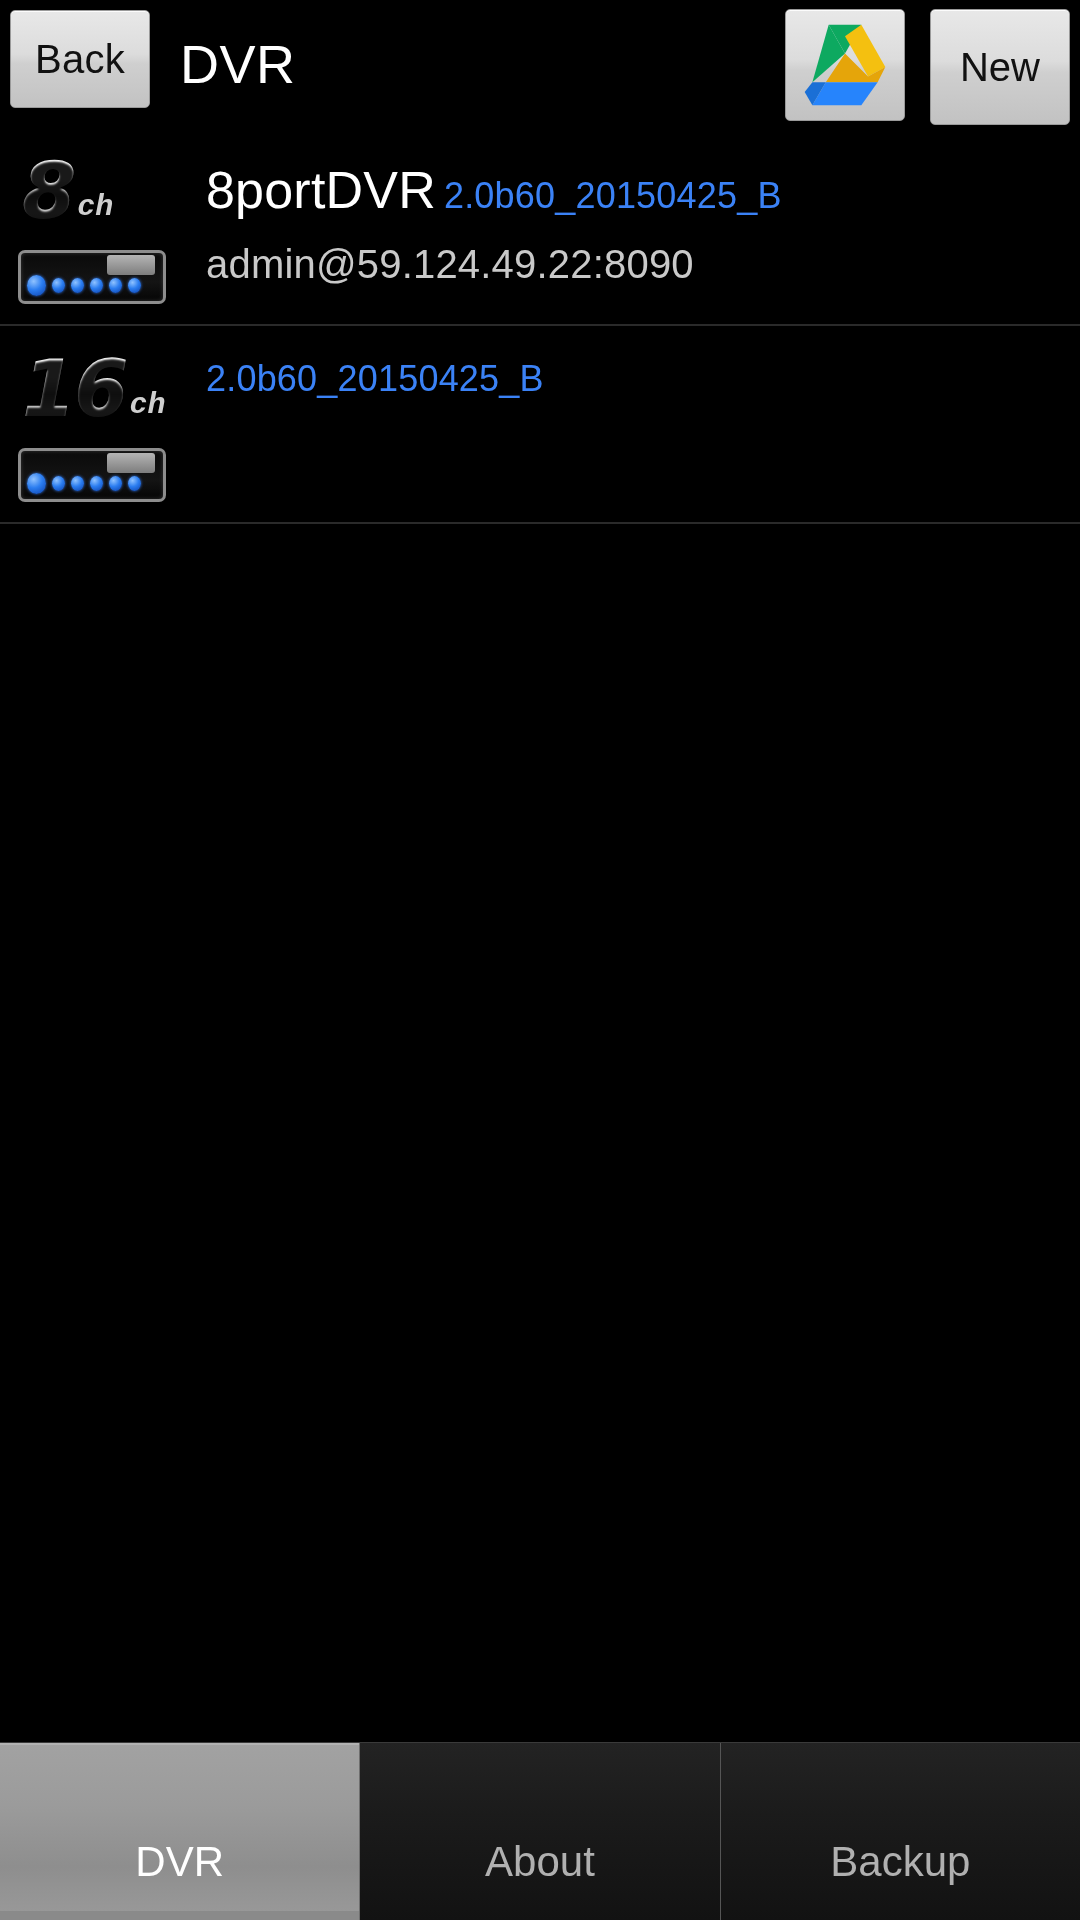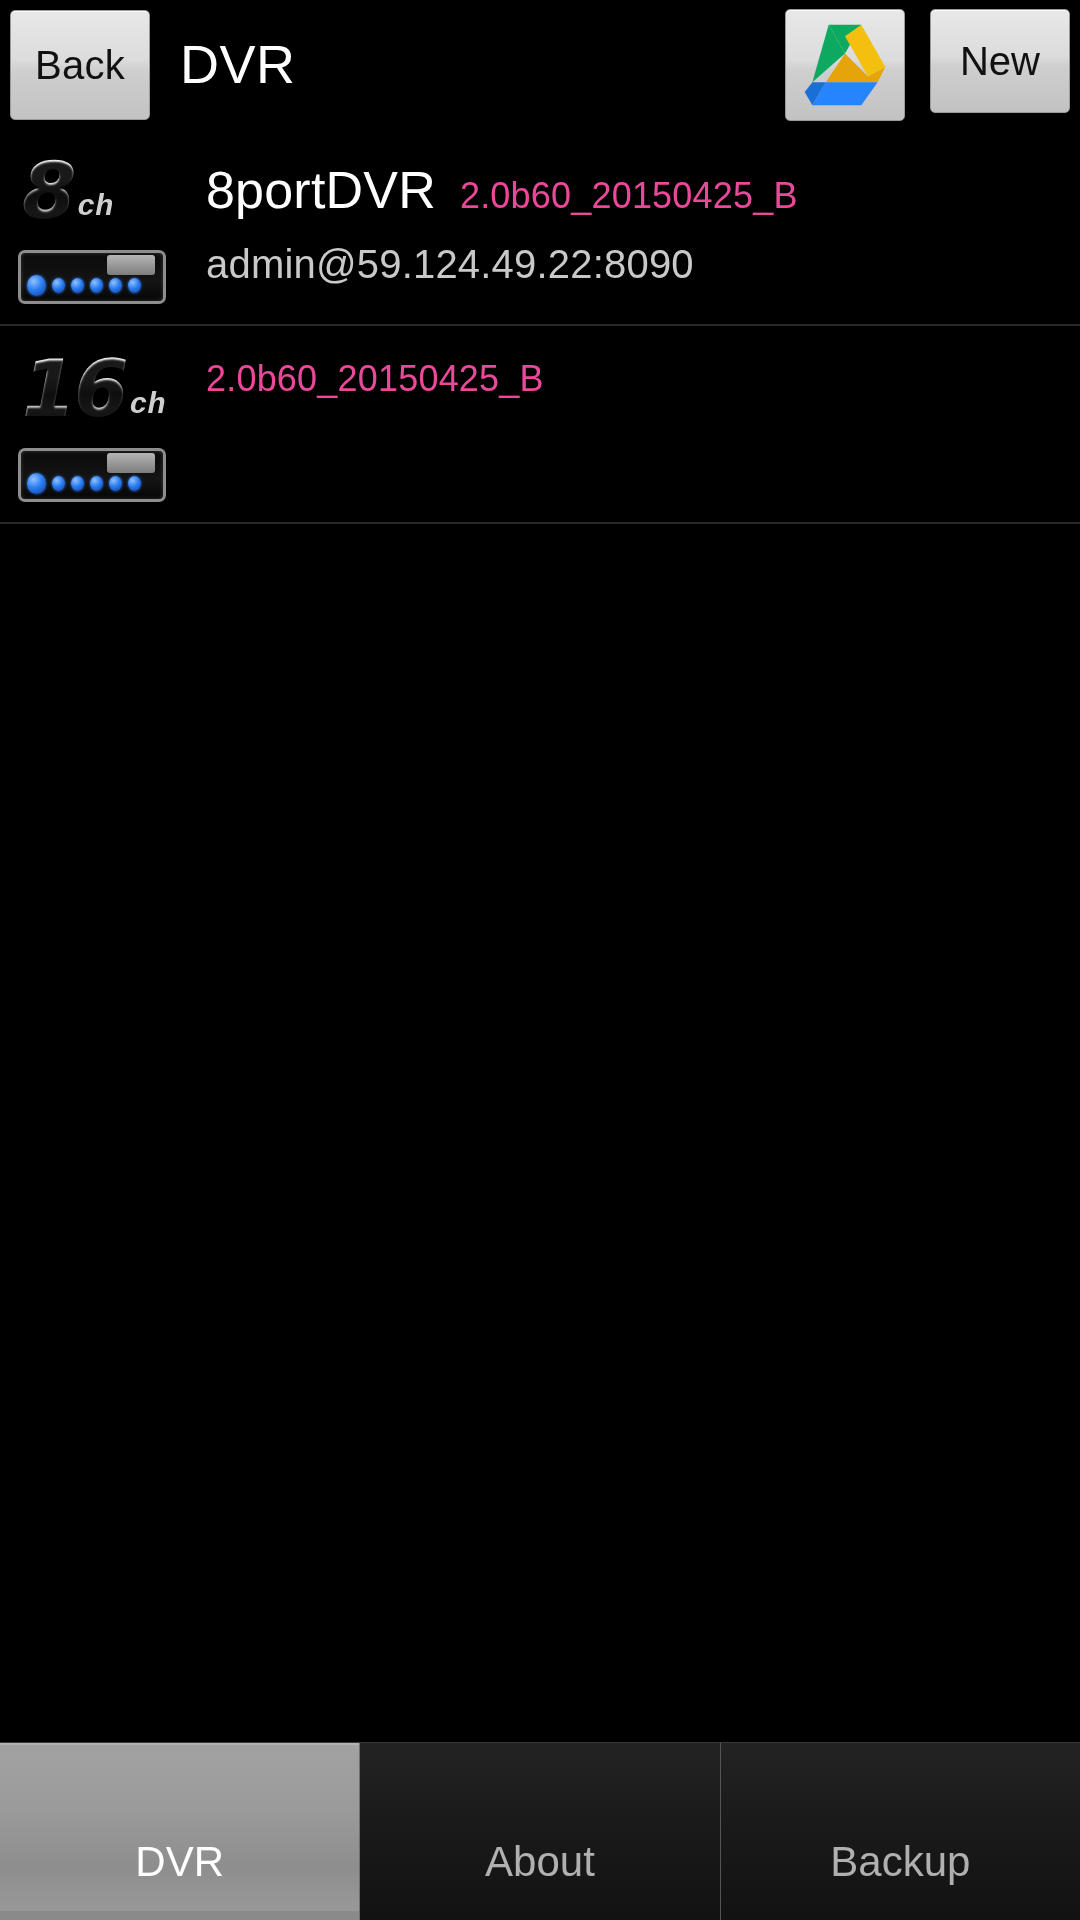--- a/index.html
+++ b/index.html
@@ -28,42 +28,42 @@
   .btn-bevel {
     background:linear-gradient(to bottom,#e8e8e8 0%,#dcdcdc 45%,#cfcfcf 55%,#c2c2c2 100%);
     border:1px solid #9a9a9a;
     border-radius:5px;
     color:#111;
     display:flex; align-items:center; justify-content:center;
     box-shadow:inset 0 1px 0 rgba(255,255,255,.85);
   }
   .back-btn {
     position:absolute; left:10px; top:10px;
-    width:140px; height:110px;
+    width:140px; height:98px;
     font-size:40px;
     letter-spacing:.3px;
   }
   .header-title {
     position:absolute; left:180px; top:50%;
     transform:translateY(-50%);
     color:#fff;
     font-size:54px;
     font-weight:400;
     letter-spacing:.5px;
   }
   .drive-btn {
     position:absolute; right:175px; top:9px;
     width:120px; height:112px;
     padding:0;
     overflow:hidden;
   }
   .drive-btn svg { display:block; width:96px; height:96px; }
   .new-btn {
     position:absolute; right:10px; top:9px;
-    width:140px; height:104px;
+    width:140px; height:116px;
     font-size:40px;
   }
 
   
   .list {
     flex:1 1 auto;
     background:#000;
     overflow:hidden;
   }
   .list-row {
@@ -142,32 +142,32 @@
   .led.big { width:19px; height:21px; }
 
   .row-body {
     flex:1 1 auto;
     padding-left:22px;
     padding-top:4px;
   }
   .row-line1 {
     display:flex;
     align-items:baseline;
-    gap:24px;
+    gap:8px;
     white-space:nowrap;
     text-decoration:underline;
   }
   .row-title {
     color:#ffffff;
     font-size:52px;
     font-weight:400;
     letter-spacing:.2px;
   }
   .row-version {
-    color:#ec4899;
+    color:#3b82f6;
     font-size:36px;
     font-weight:400;
     letter-spacing:.2px;
   }
   .row-sub {
     margin-top:22px;
     color:#c9c9c9;
     font-size:40px;
     font-weight:400;
     letter-spacing:.2px;

